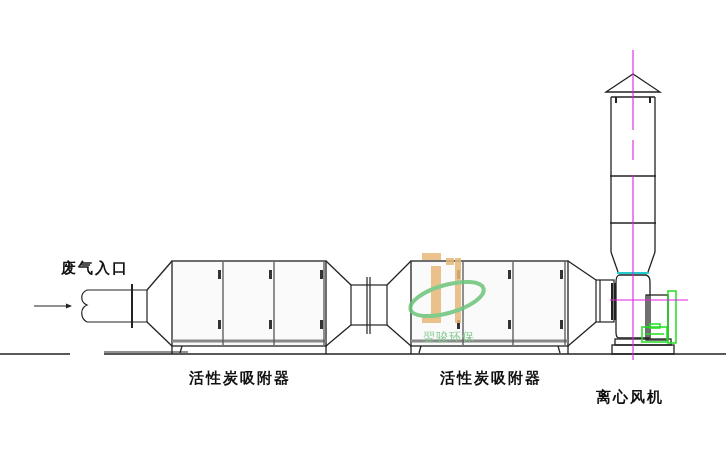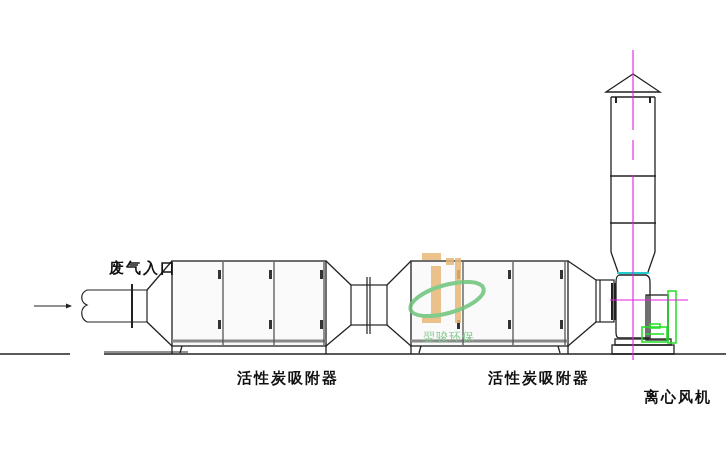--- a/index.html
+++ b/index.html
@@ -1,19 +1,19 @@
 <!DOCTYPE html>
 <html><head>
 <meta charset="utf-8">
 <style>
   html, body { margin: 0; padding: 0; background: #ffffff; }
   body { width: 726px; height: 450px; position: relative; overflow: hidden;
          font-family: "DejaVu Sans", "Liberation Sans", sans-serif; }
   #diagram { position: absolute; left: 0; top: 0; width: 726px; height: 450px; }
-  .lbl { position: absolute; font-weight: bold; font-size: 15px; color: #111; letter-spacing: 2px; white-space: nowrap; margin-left: 48px; }
+  .lbl { position: absolute; font-weight: bold; font-size: 15px; color: #111; letter-spacing: 2px; white-space: nowrap; }
   .wm-text { position: absolute; font-size: 12px; color: #7fc98a; white-space: nowrap; letter-spacing: 1px; }
 </style>
 </head>
 <body>
 
 <svg id="diagram" width="726" height="450" viewBox="0 0 726 450" xmlns="http://www.w3.org/2000/svg">
 
   <g stroke="#222" stroke-width="1.6">
     <line x1="0" y1="354" x2="70" y2="354"></line>
     <line x1="104" y1="354" x2="726" y2="354"></line>

